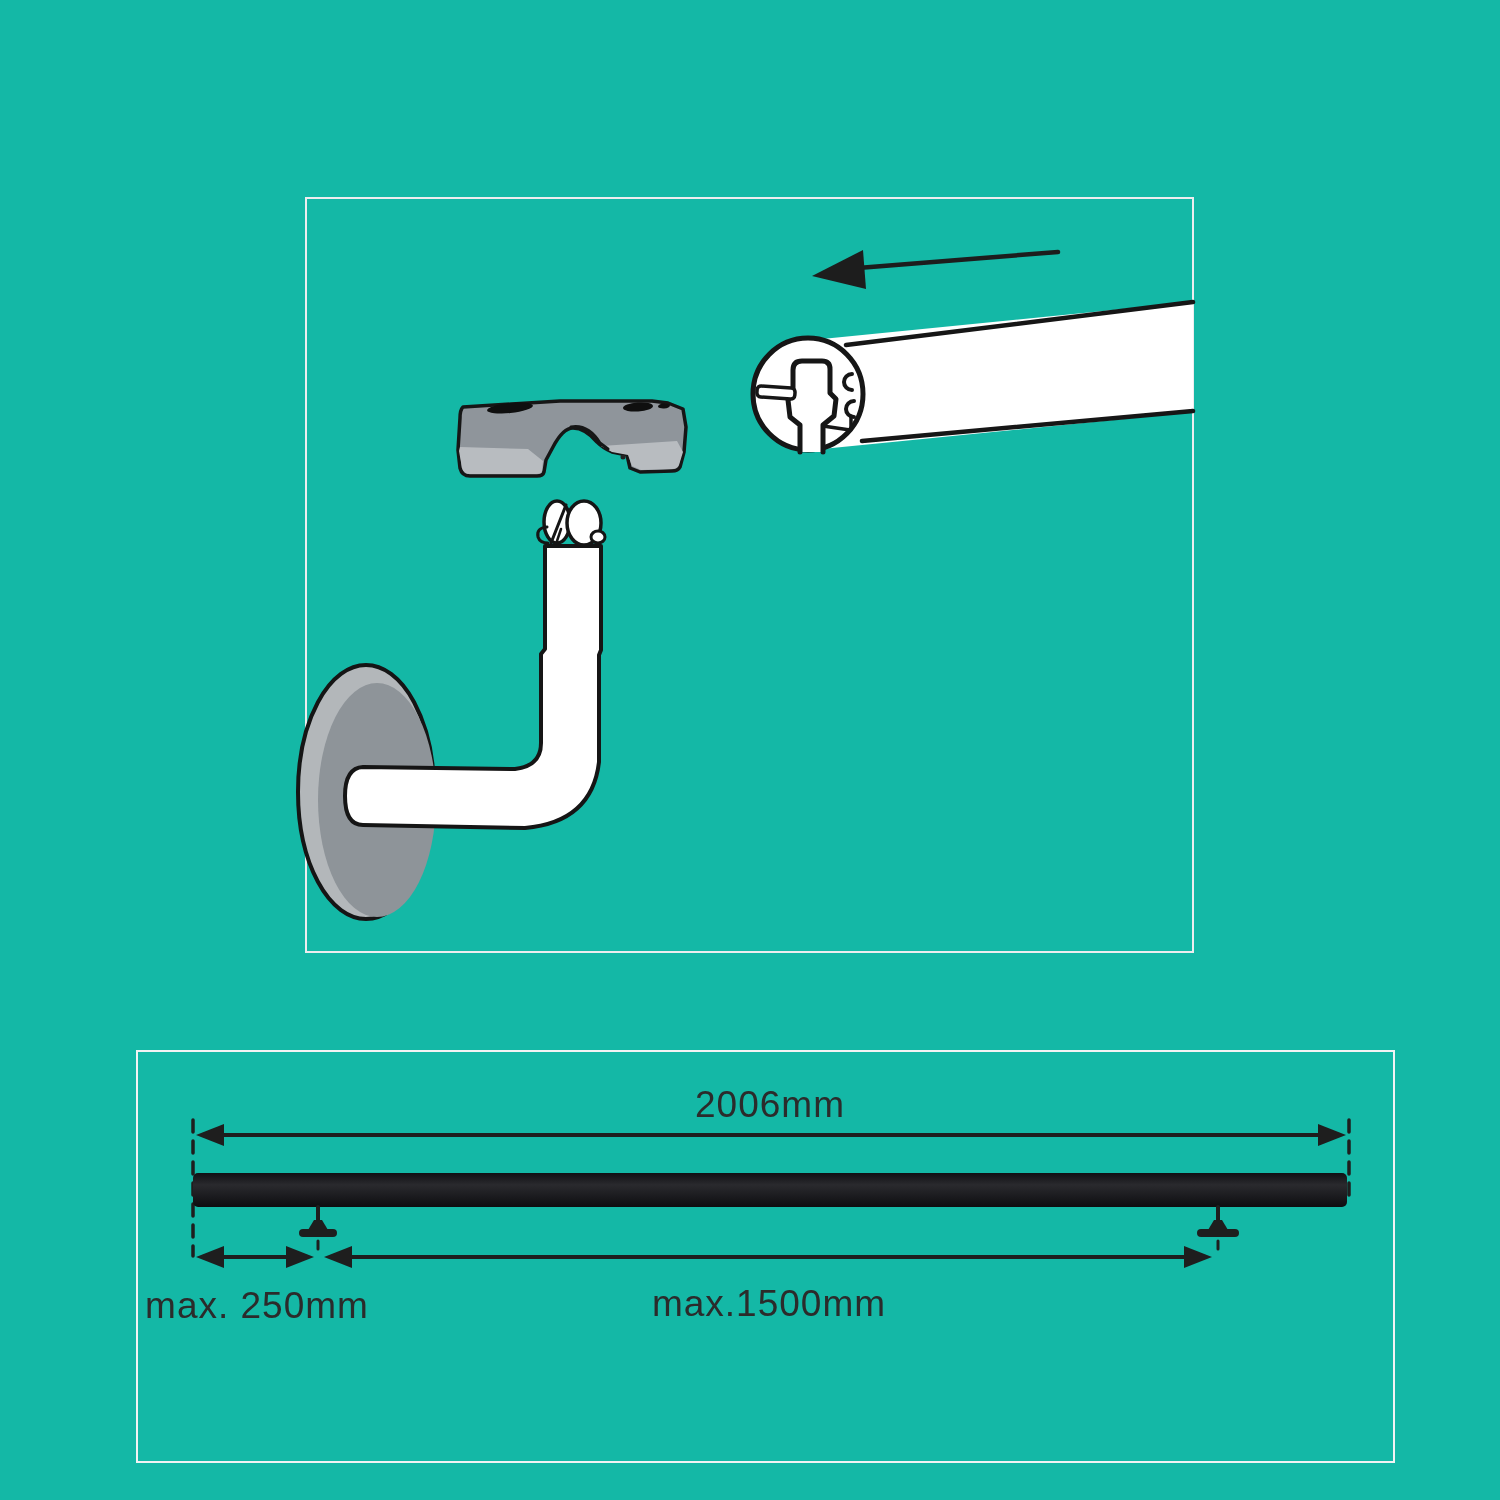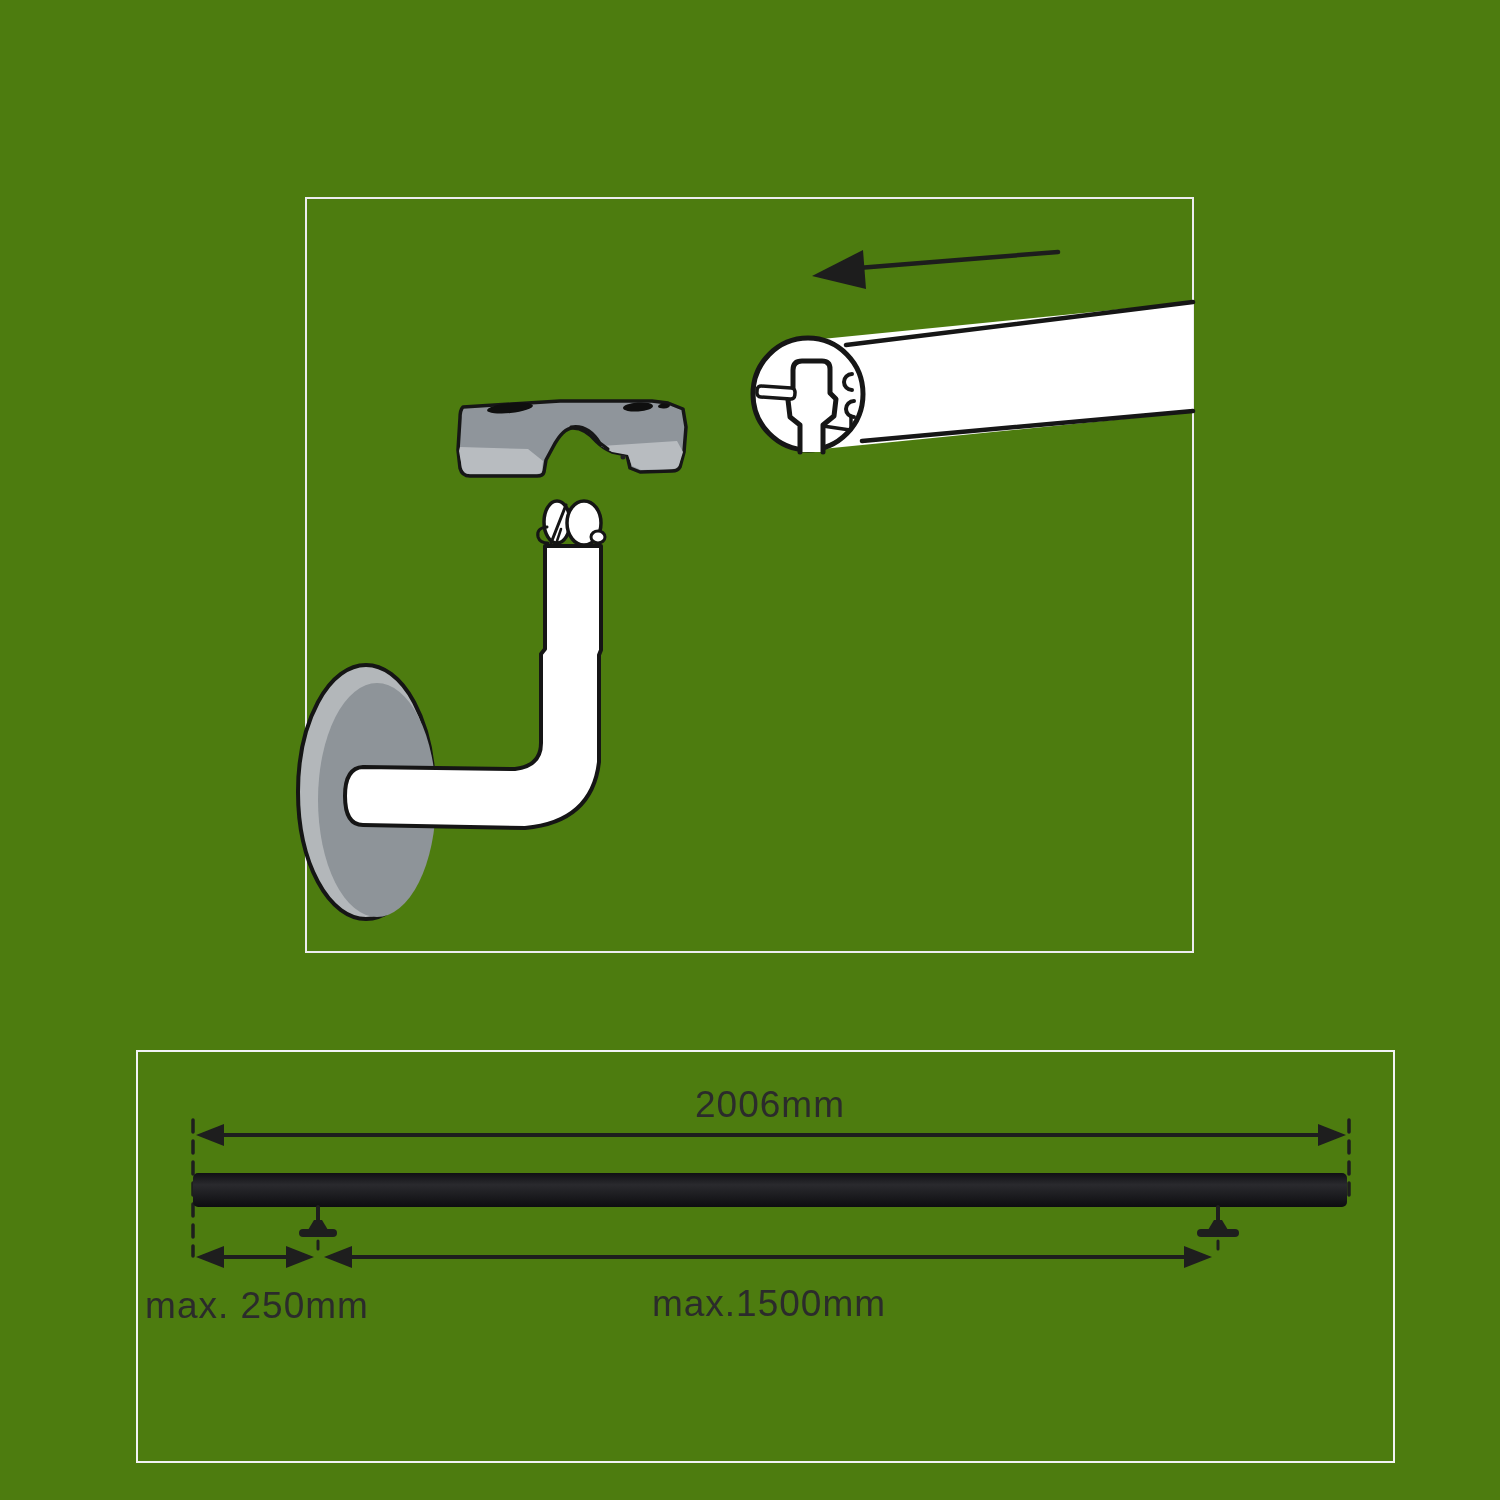--- a/index.html
+++ b/index.html
@@ -1,16 +1,16 @@
 <!DOCTYPE html>
 <html><head>
 <meta charset="utf-8">
 <style>
   html,body{margin:0;padding:0;background:#ffffff;}
-  .canvas{position:relative;width:1500px;height:1500px;background:#4d7c0f;overflow:hidden;
+  .canvas{position:relative;width:1500px;height:1500px;background:#14b8a6;overflow:hidden;
           font-family:"Liberation Sans", sans-serif;}
   svg{display:block;}
   text{font-family:"Liberation Sans", sans-serif;fill:#2b2b2b;letter-spacing:1px;}
   .dim-label{font-size:37px;}
 </style>
 </head>
 <body>
 
 <div class="canvas">
 <svg width="1500" height="1500" viewBox="0 0 1500 1500">

